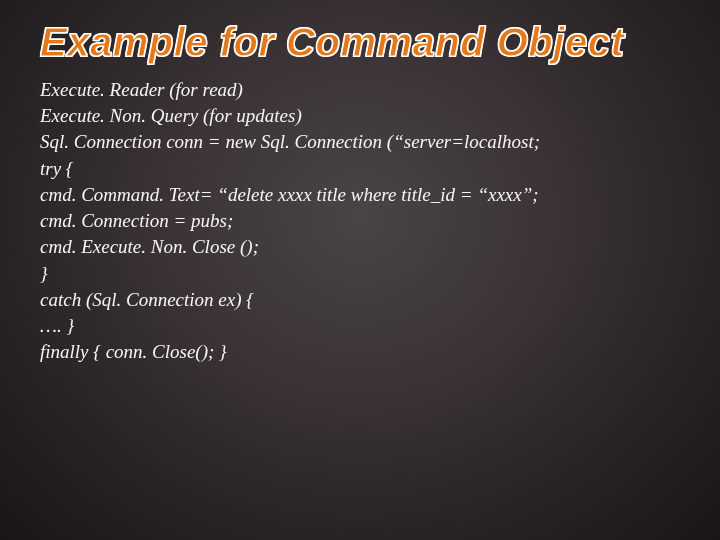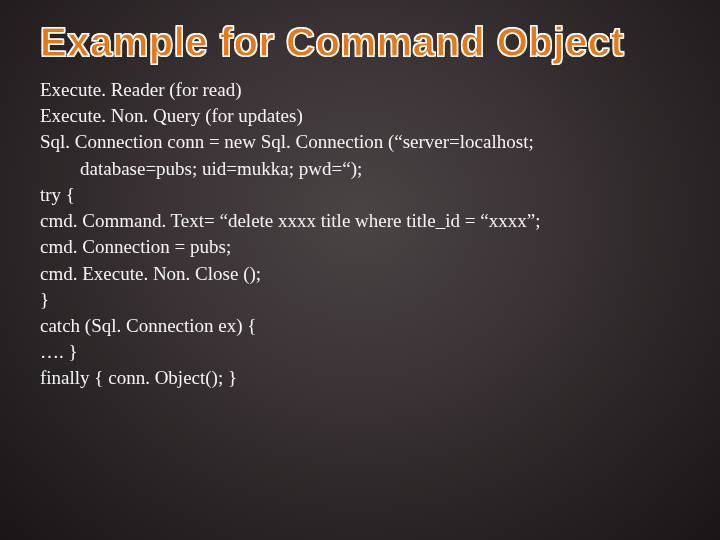--- a/index.html
+++ b/index.html
@@ -11,20 +11,21 @@
   }
   body {
     background: radial-gradient(ellipse at 50% 40%, #4a4445 0%, #3a3234 40%, #282324 70%, #1a1618 100%);
     font-family: "Times New Roman", Times, serif;
   }
   .slide {
     padding: 20px 40px 20px 40px;
     box-sizing: border-box;
     width: 100%;
     height: 100%;
+    font-style: italic;
   }
   .title {
     font-size: 40px;
     font-weight: bold;
     font-family: Arial, sans-serif;
     color: #E67817;
     -webkit-text-stroke: 1px #fff;
     text-shadow:
       -1px -1px 0 #fff,
        1px -1px 0 #fff,
@@ -44,23 +45,22 @@
 </style>
 </head>
 <body>
 
 <div class="slide">
   <div class="title">Example for Command Object</div>
   <div class="body">
     <div>Execute. Reader  (for read)</div>
     <div>Execute. Non. Query (for updates)</div>
     <div>Sql. Connection conn = new Sql. Connection (“server=localhost;</div>
-    <div class="indent">database=pubs; uid=mukka; pwd=“);</div>
     <div>try {</div>
     <div>cmd. Command. Text= “delete xxxx title where title_id = “xxxx”;</div>
     <div>cmd. Connection = pubs;</div>
     <div>cmd. Execute. Non. Close ();</div>
     <div>}</div>
     <div>catch (Sql. Connection ex) {</div>
     <div>…. }</div>
-    <div>finally { conn. Object(); }</div>
+    <div>finally { conn. Close(); }</div>
   </div>
 </div>
 
 </body></html>

